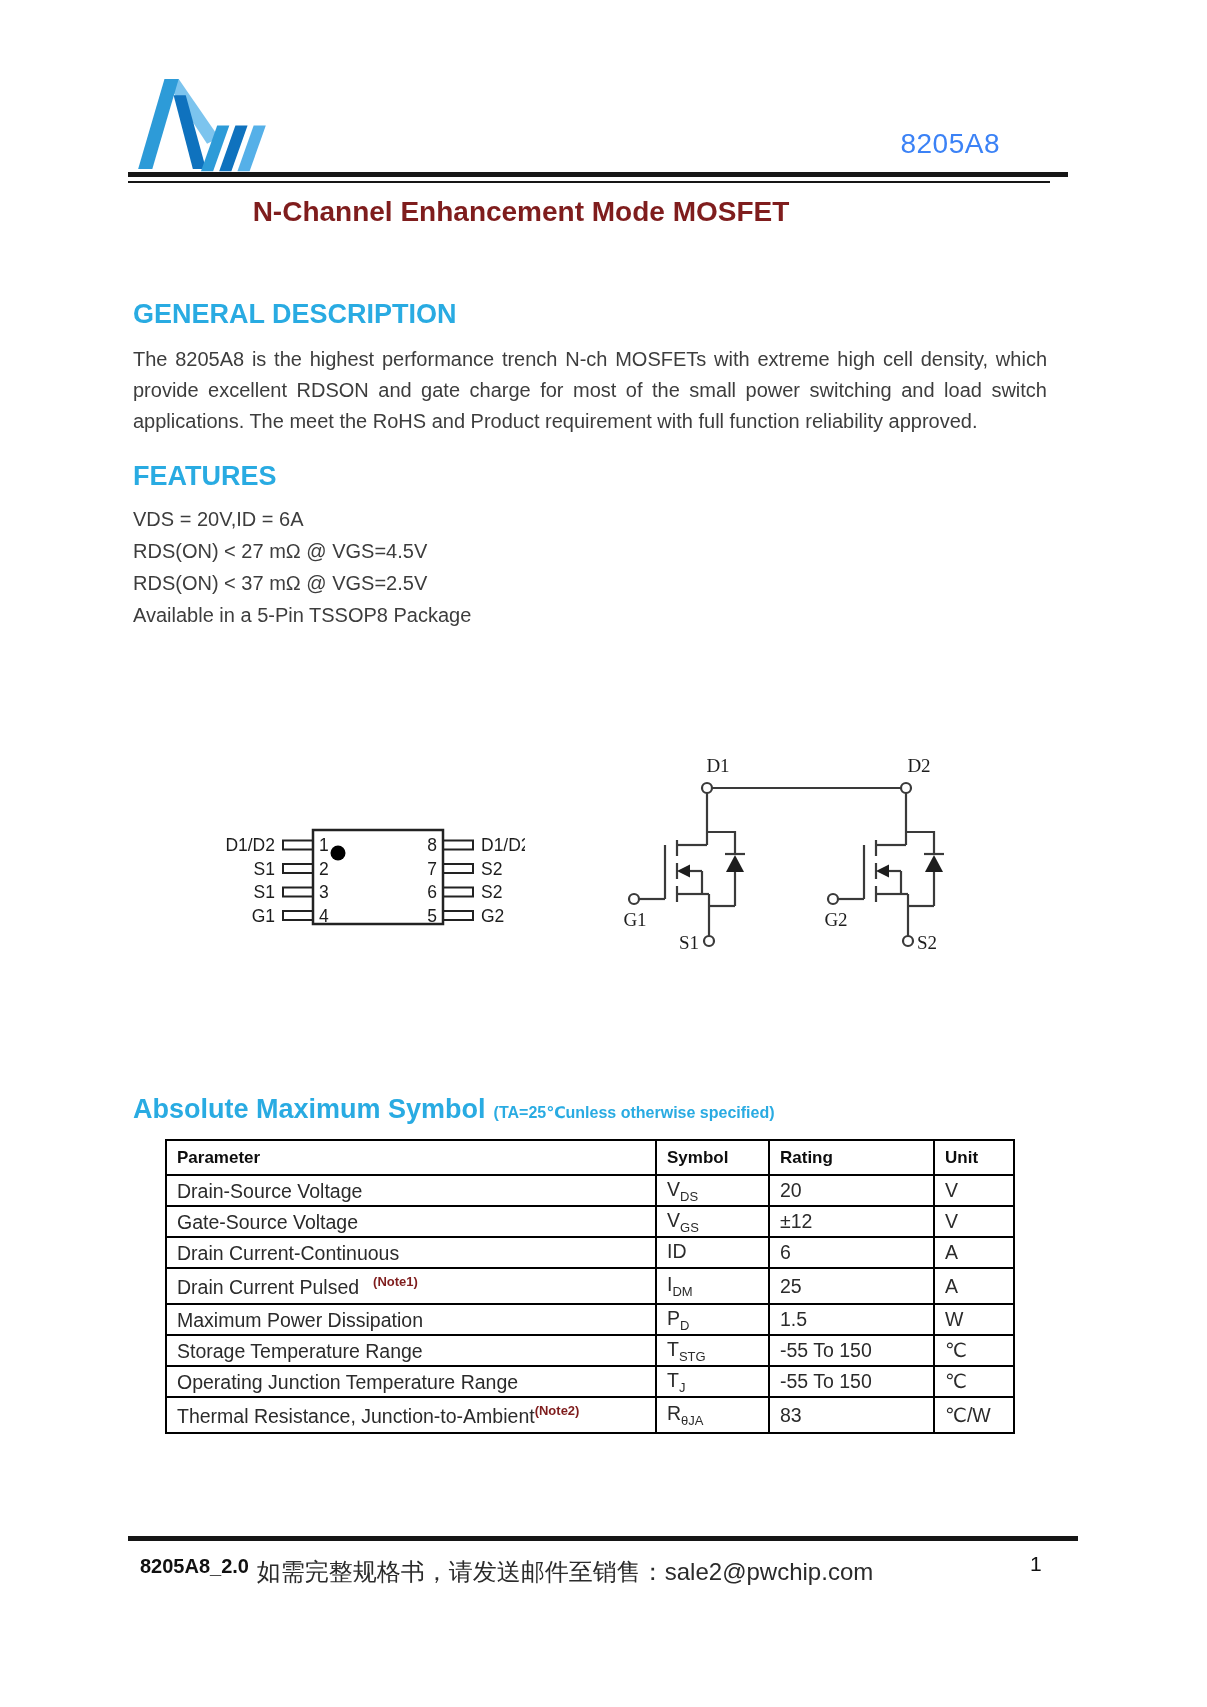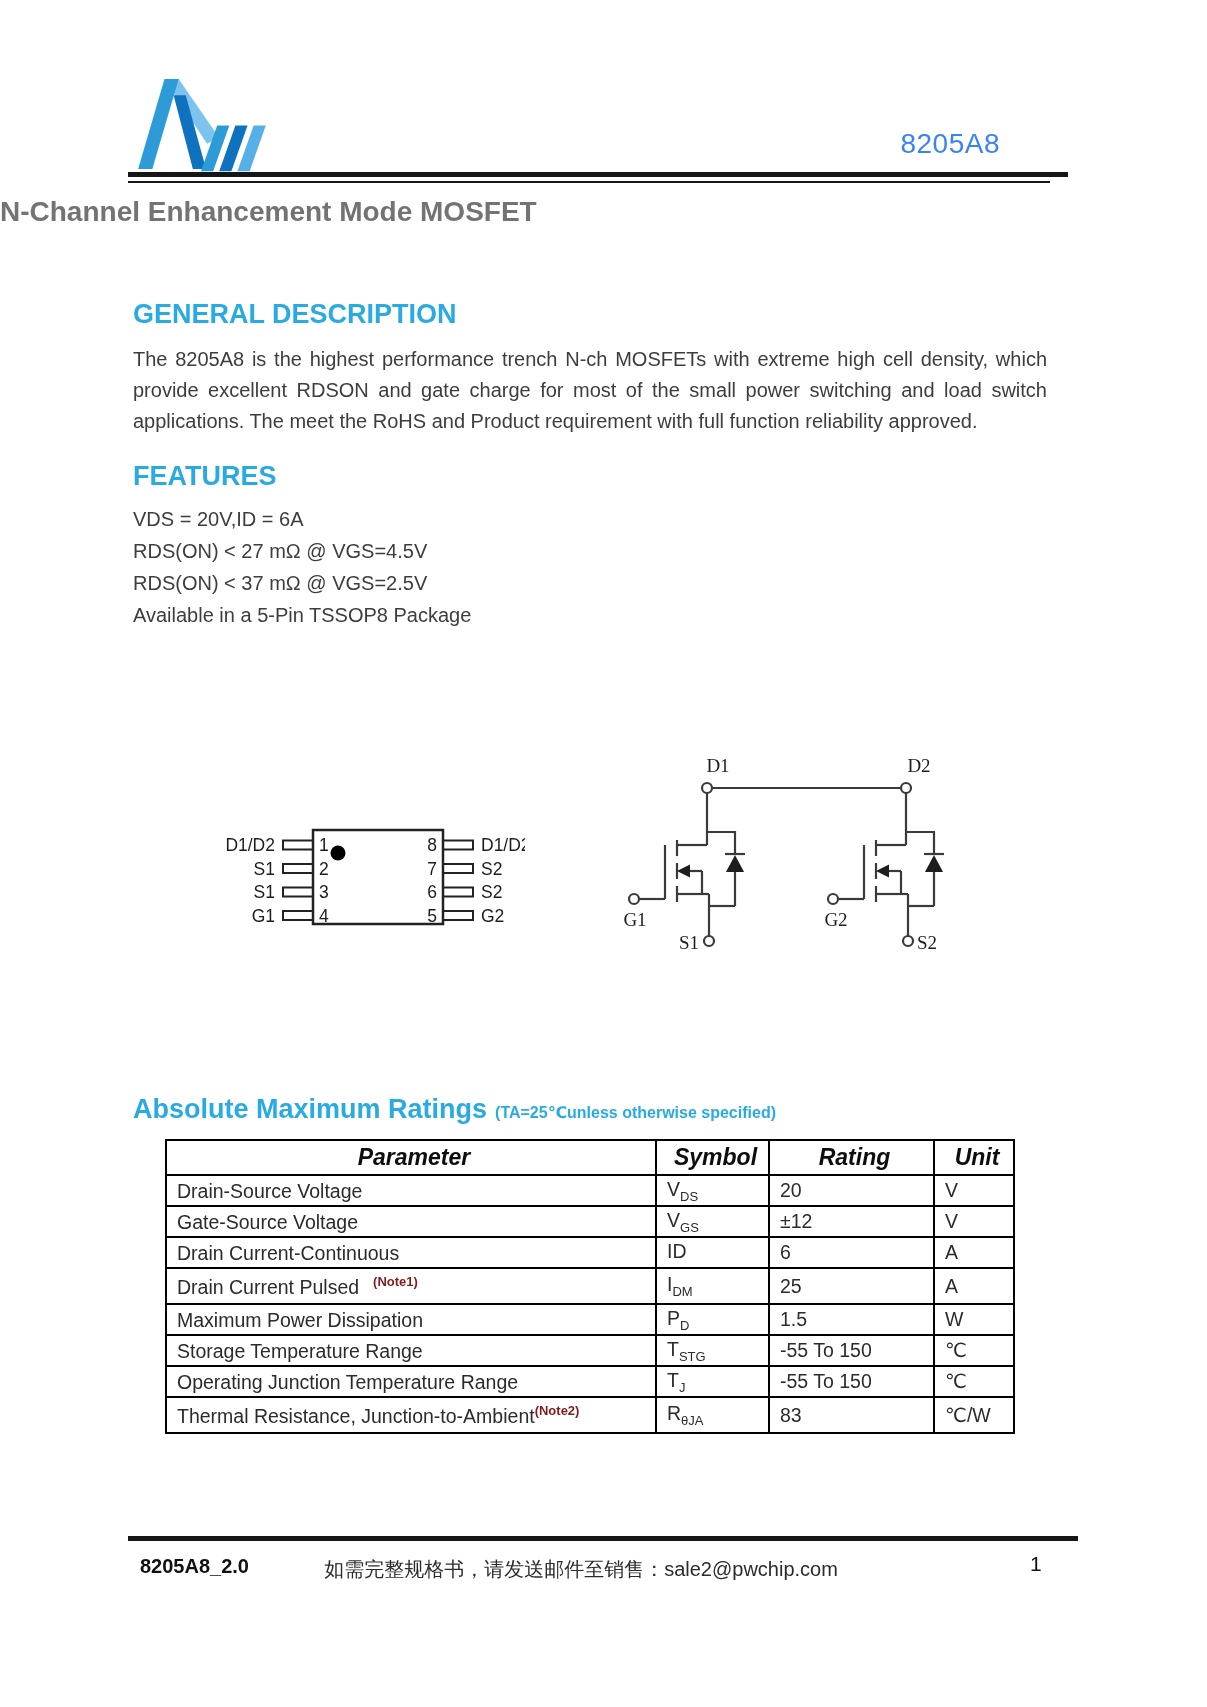--- a/index.html
+++ b/index.html
@@ -10,21 +10,21 @@
   .logo { position:absolute; left:128px; top:74px; width:152px; height:98px; }
   .part-number {
     position:absolute; top:128px; left:700px; width:300px; text-align:right;
     font-size:28px; font-weight:400; color:#3b82f6; letter-spacing:0.5px;
   }
   .rule { position:absolute; background:#161616; }
   .rule-thick { left:128px; top:172px; width:940px; height:5px; }
   .rule-thin  { left:128px; top:181px; width:922px; height:2px; }
   .doc-title {
     position:absolute; top:196px; left:0; width:1042px; margin:0;
-    text-align:left; font-size:28px; font-weight:700; color:#737373;
+    text-align:center; font-size:28px; font-weight:700; color:#7f1d1d;
   }
   .sec { position:absolute; left:133px; margin:0; font-size:27px; font-weight:700; color:#29ABE2; }
   .gd-h   { top:299px; }
   .feat-h { top:461px; }
   .amr-h  { top:1094px; }
   .amr-cond { font-size:16px; font-weight:700; margin-left:8px; }
   .body-text {
     position:absolute; left:133px; top:344px; width:914px; margin:0;
     font-size:20px; line-height:31px; text-align:justify; color:#3d3d3d;
   }
@@ -33,29 +33,29 @@
   .schematic   { position:absolute; left:555px; top:742px; width:430px; height:215px; }
   .pin-text  { font-family:"Liberation Sans","DejaVu Sans",sans-serif; font-size:17.5px; fill:#1d1d1d; }
   .schem-text{ font-family:"Liberation Serif","DejaVu Serif",serif; font-size:19px; fill:#1d1d1d; }
   .ratings-table {
     position:absolute; left:165px; top:1139px; width:848px;
     border-collapse:collapse; table-layout:fixed;
   }
   .ratings-table th, .ratings-table td {
     border:2px solid #000; padding:0 4px 0 10px; vertical-align:middle; overflow:hidden; white-space:nowrap;
   }
-  .ratings-table th { text-align:center; font-size:23px; height:33px; color:#0d0d0d;font-style:italic; }
+  .ratings-table th { text-align:left; font-size:17px; height:33px; color:#0d0d0d; }
   .ratings-table td { font-size:19.5px; height:29px; color:#2b2b2b; font-weight:400; }
   .ratings-table tr.tall td { height:34px; }
   .sym-sub { font-size:13px; }
   sup.note { font-size:13px; font-weight:700; color:#7f1d1d; }
   sup.note.gap { margin-left:14px; }
   .footer-rule { left:128px; top:1536px; width:950px; height:5px; }
   .doc-version { position:absolute; left:140px; top:1555px; font-size:20px; font-weight:700; color:#111; }
-  .contact { position:absolute; left:16px; top:1556px; width:1130px; text-align:center; font-size:20px; color:#2b2b2b; }
+  .contact { position:absolute; left:0; top:1556px; width:1130px; text-align:center; font-size:24px; color:#2b2b2b; }
   .page-num { position:absolute; left:1030px; top:1552px; font-size:21px; color:#111; }
 </style>
 </head>
 <body>
 
 <div class="page">
 
   <svg class="logo" viewBox="0 0 150 95" aria-hidden="true">
     <polygon points="36,4 50,4 90,62 78,68" fill="#7CC4EE"></polygon>
     <polygon points="36,4 50,4 24,93 10,93" fill="#2D9BD8"></polygon>
@@ -149,21 +149,21 @@
       <text x="163" y="30" text-anchor="middle">D1</text>
       <text x="364" y="30" text-anchor="middle">D2</text>
       <text x="80" y="184" text-anchor="middle">G1</text>
       <text x="281" y="184" text-anchor="middle">G2</text>
       <text x="144" y="207" text-anchor="end">S1</text>
       <text x="362" y="207">S2</text>
     </g>
   </svg>
 
   <h2 class="sec amr-h">
-    <span>Absolute Maximum Ratings</span><span class="amr-cond">(TA=25℃unless otherwise specified)</span>
+    <span>Absolute Maximum Symbol</span><span class="amr-cond">(TA=25℃unless otherwise specified)</span>
   </h2>
 
   <table class="ratings-table">
     <colgroup>
         <col style="width:490px">
         <col style="width:113px">
         <col style="width:165px">
         <col style="width:80px">
       </colgroup>
     <thead>

